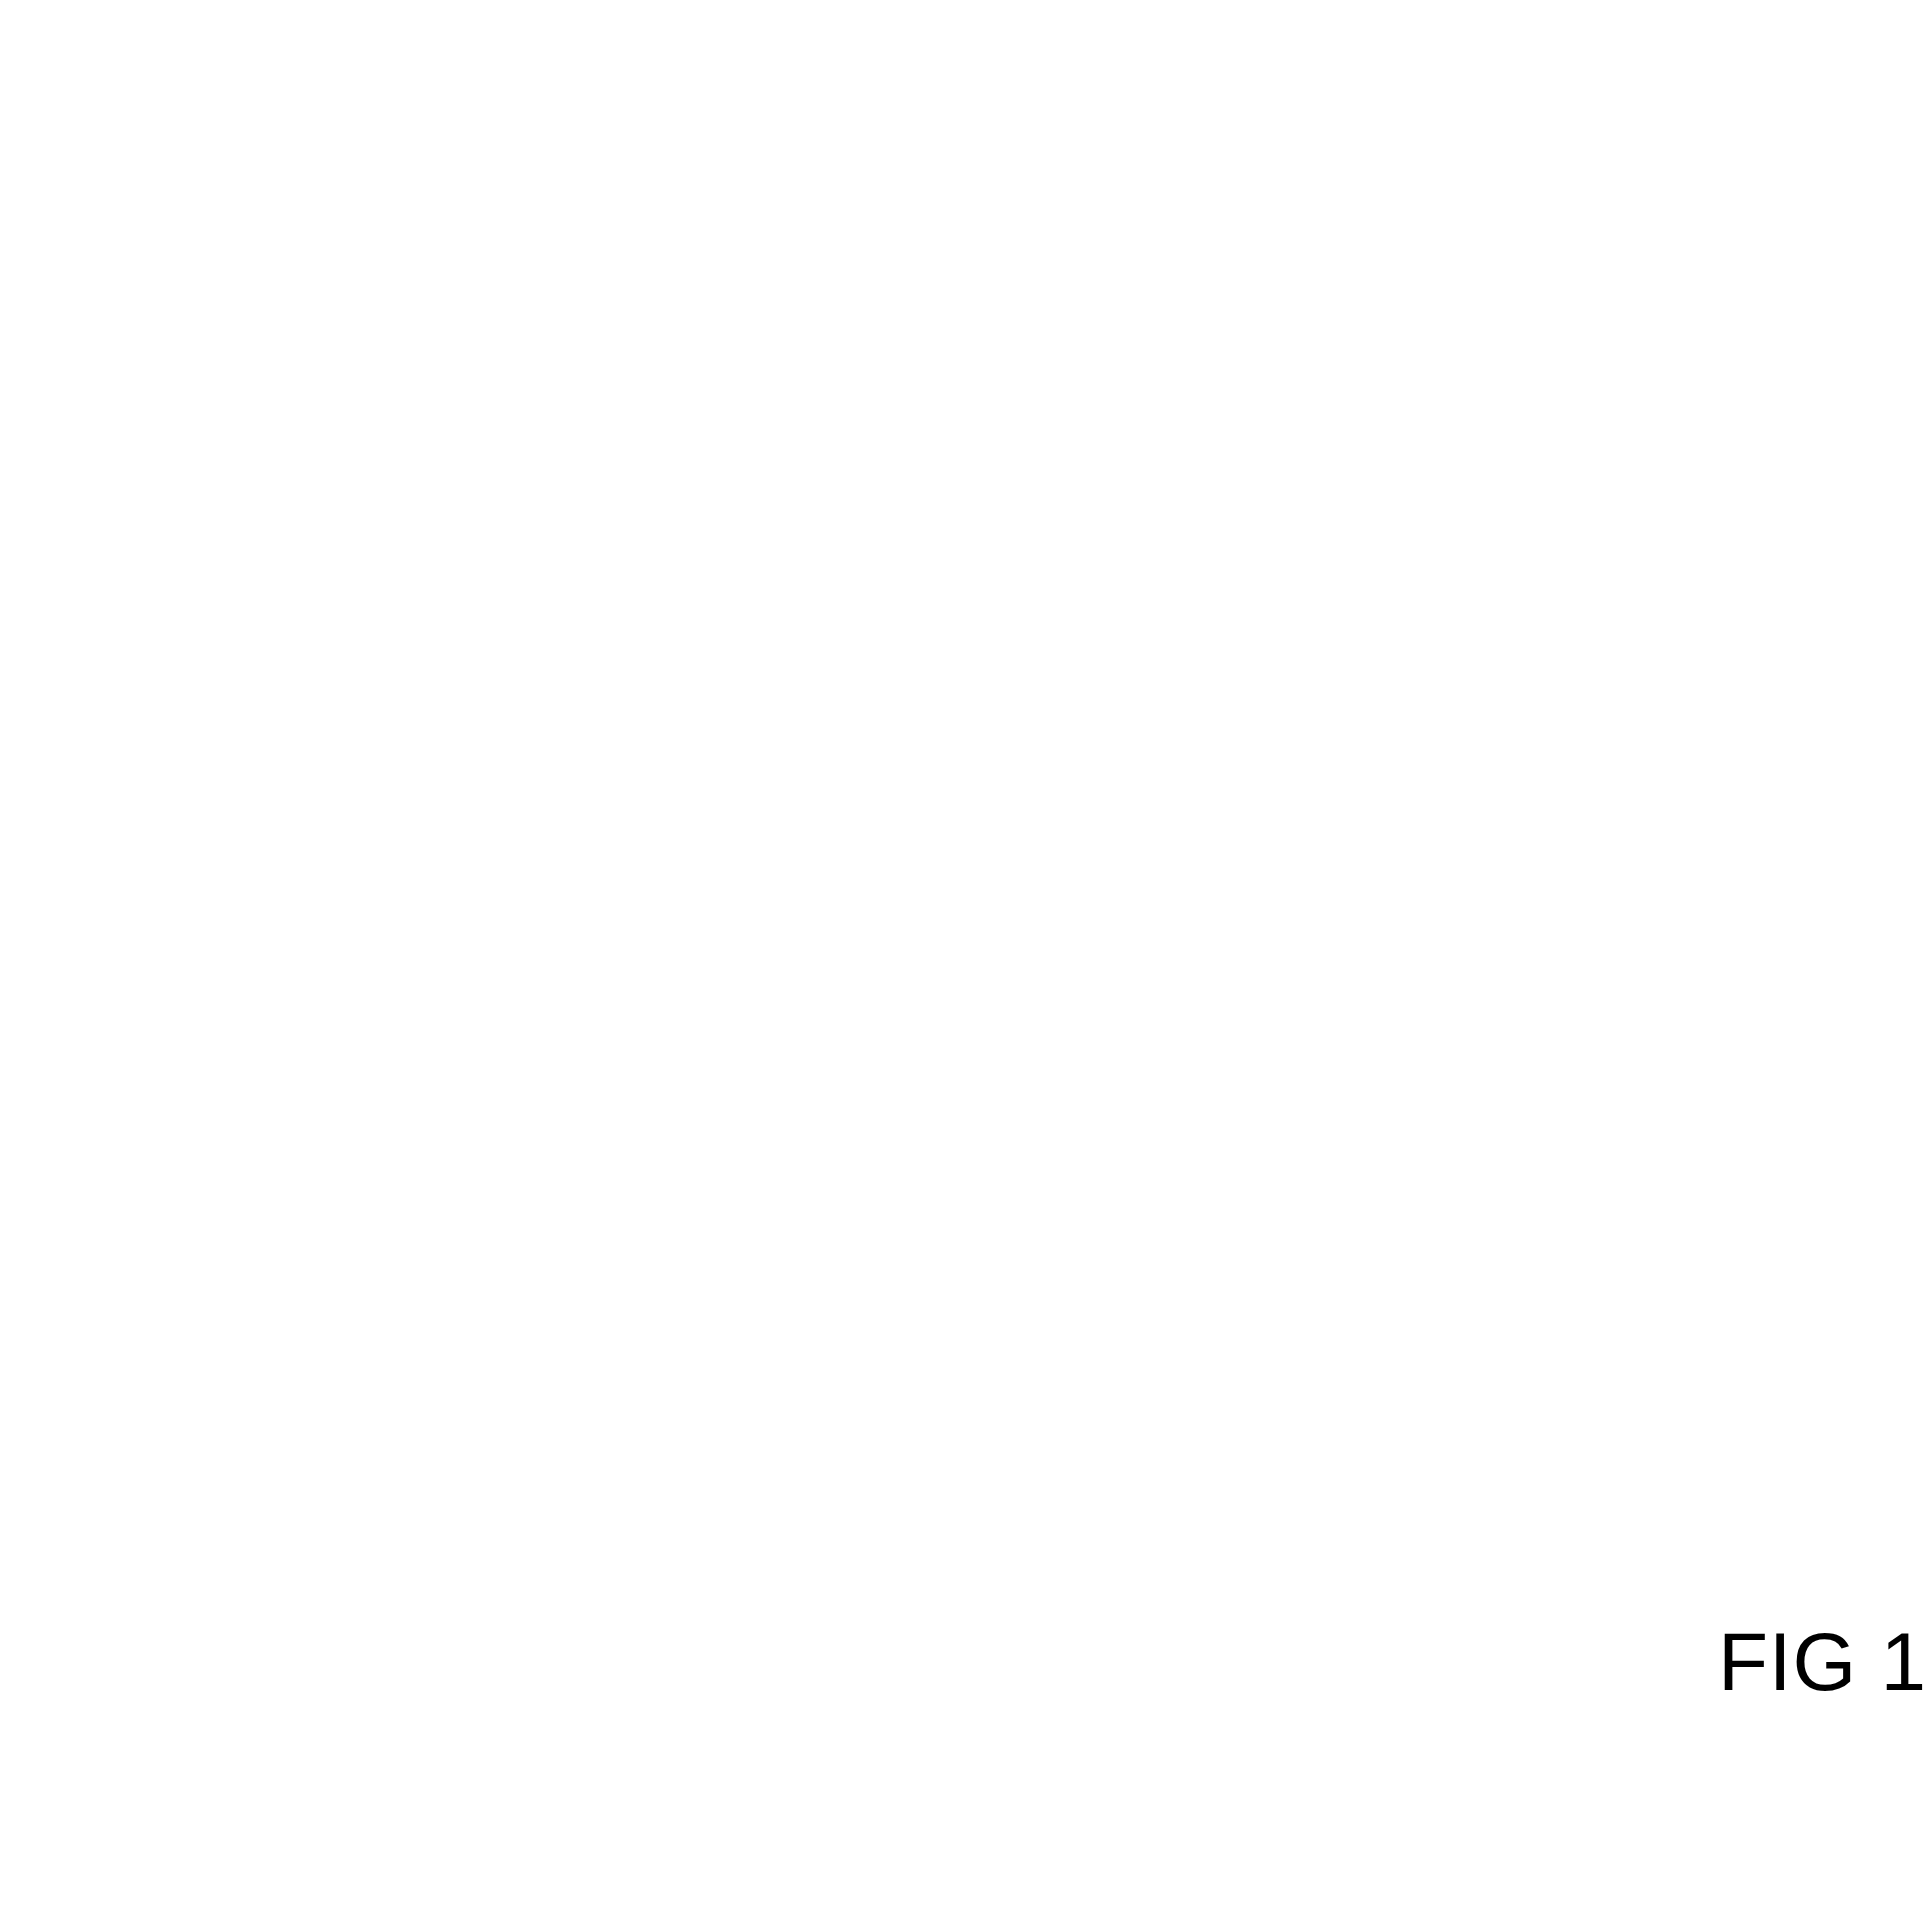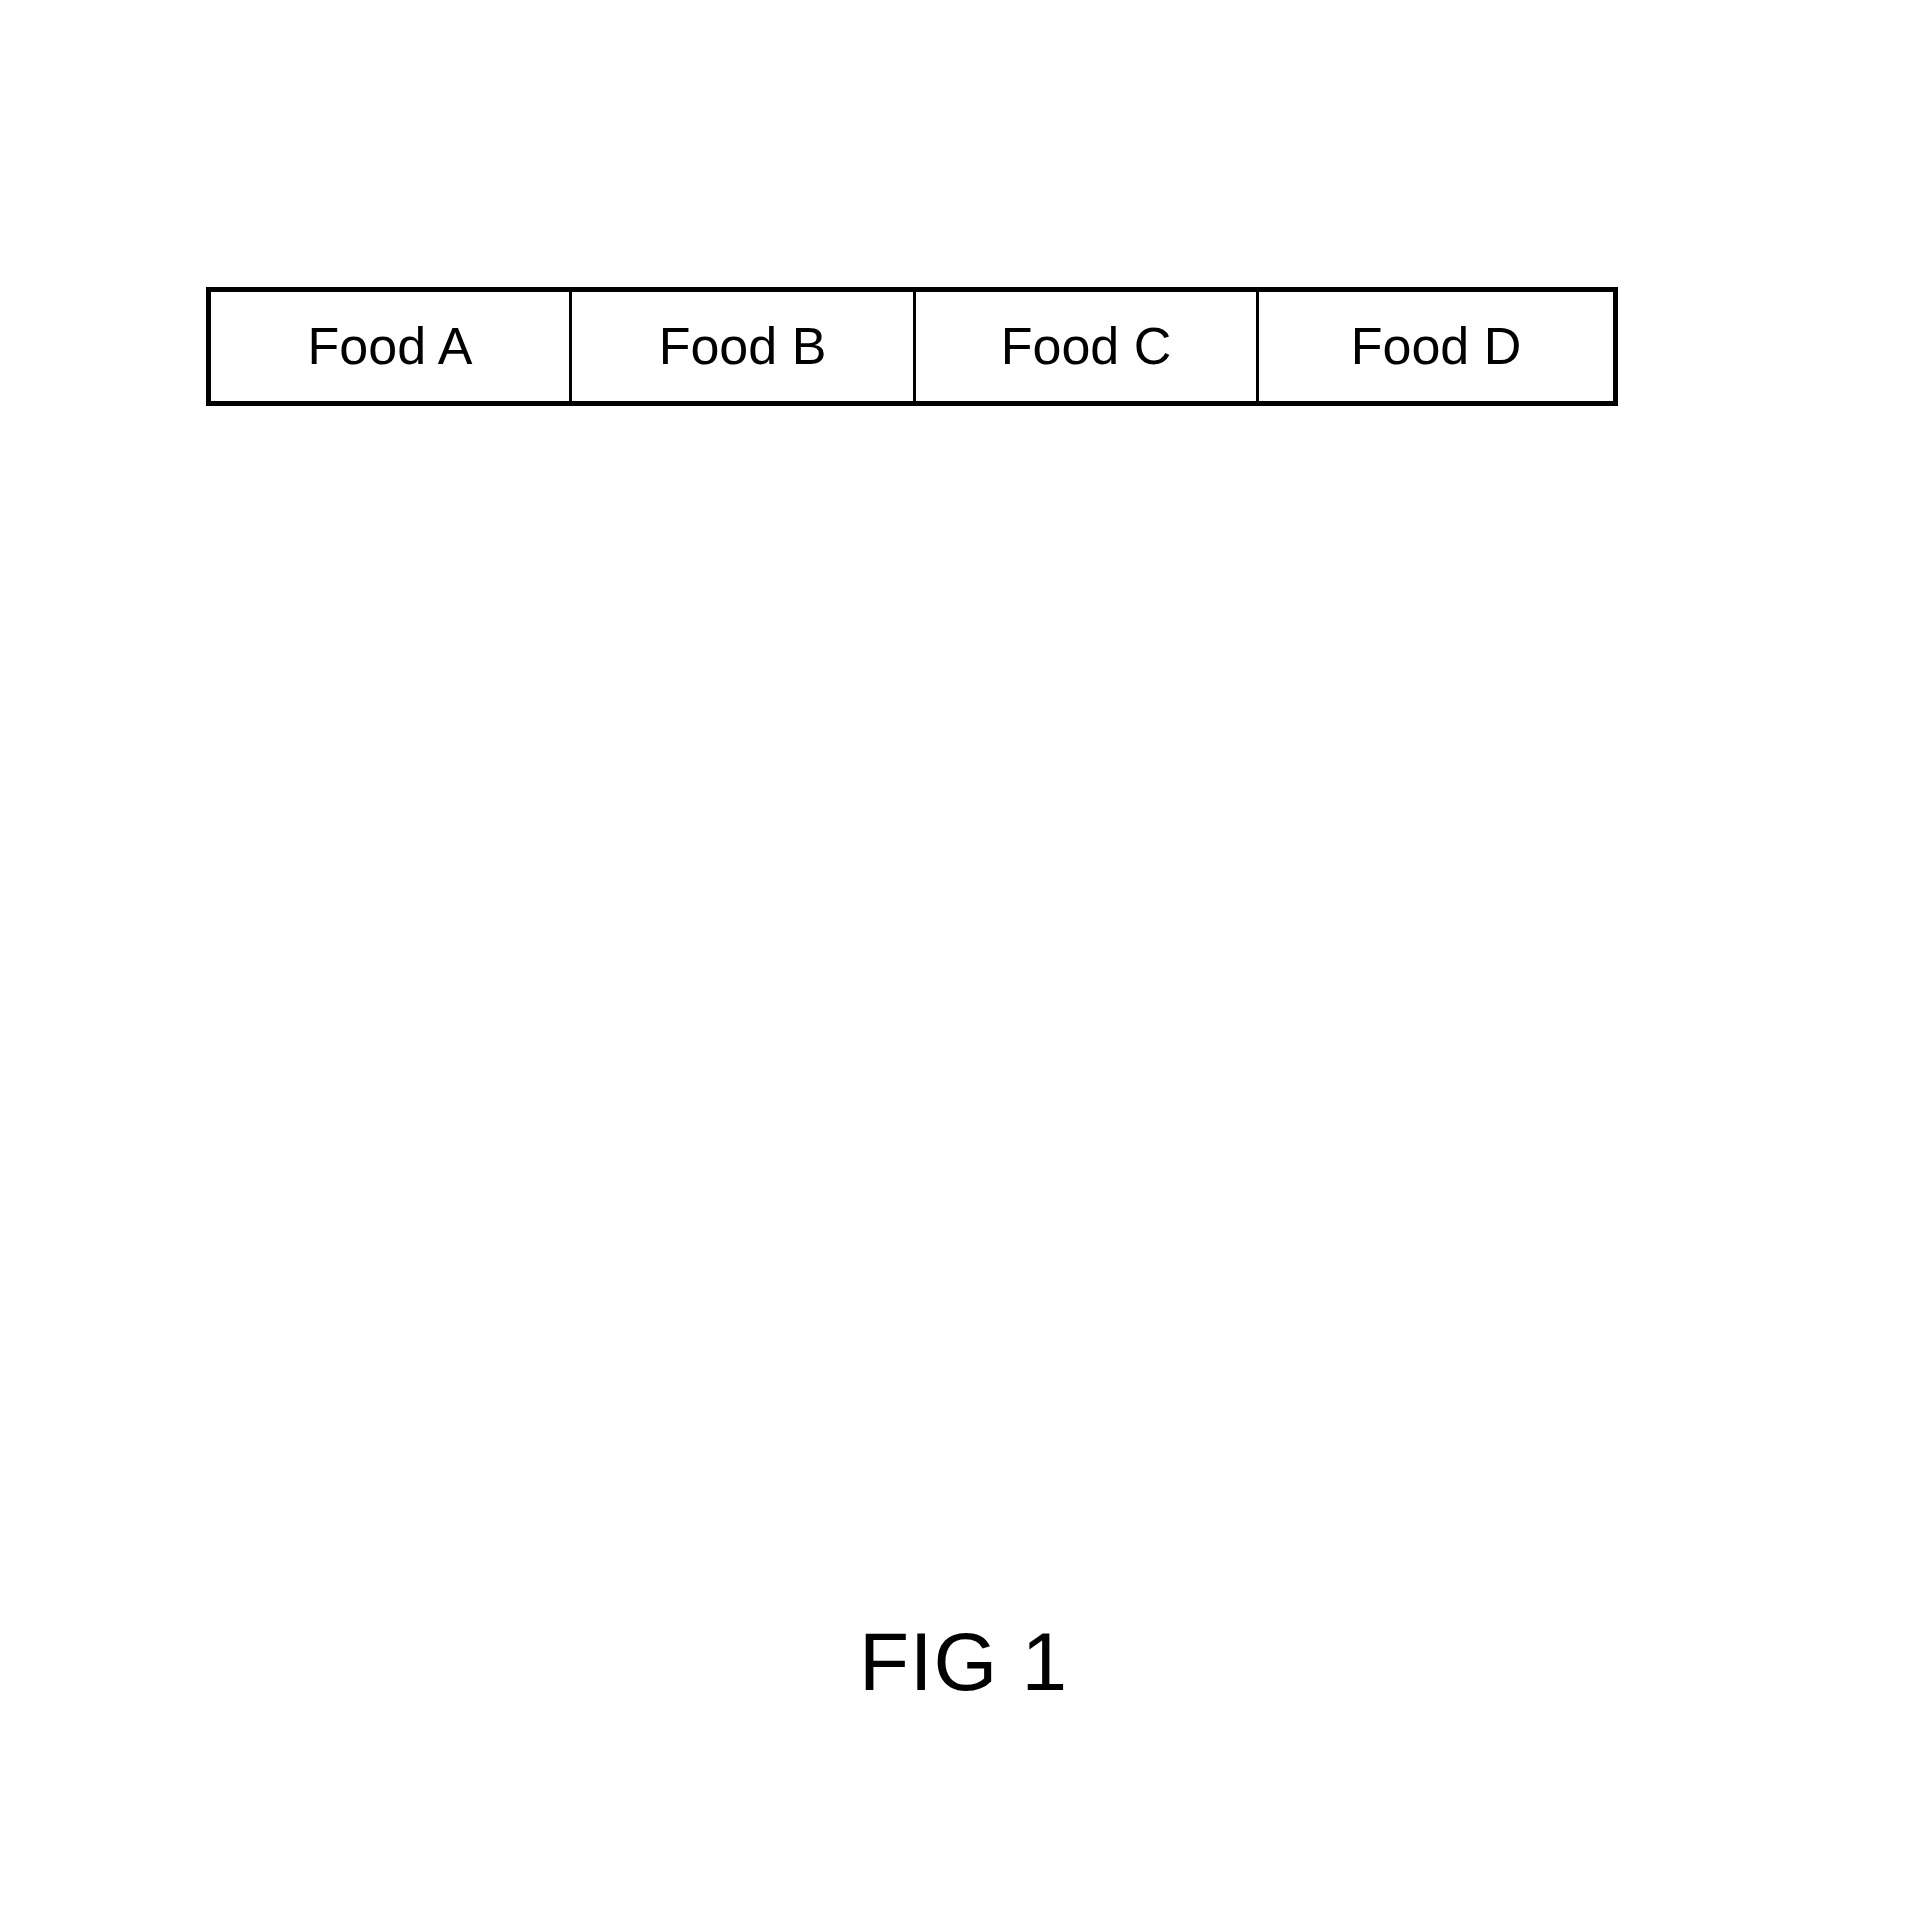--- a/index.html
+++ b/index.html
@@ -61,46 +61,40 @@
     transform: scaleX(0.97);
     transform-origin: center;
   }
 
   
   #figure-caption {
     position: absolute;
     left: 0;
     top: 1618px;
     width: 1927px;
-    text-align: center;
+    text-align: right;
     font-size: 82px;
     line-height: 88px;
     letter-spacing: 0.8px;
     font-weight: 400;
     color: #000000;
   }
 </style>
 </head>
 <body>
 
 <div id="page">
 
   <table id="figure-table">
     <colgroup>
       <col class="c0">
         <col class="c1">
         <col class="c2">
         <col class="c3">
     </colgroup>
     <tbody>
-      <tr class="row-head">
-        <td><span>Food A</span></td>
-        <td><span>Food B</span></td>
-        <td><span>Food C</span></td>
-        <td><span>Food D</span></td>
-      </tr>
     </tbody>
   </table>
 
   <div id="figure-caption">FIG 1</div>
 
 </div>
 
 
 </body></html>

